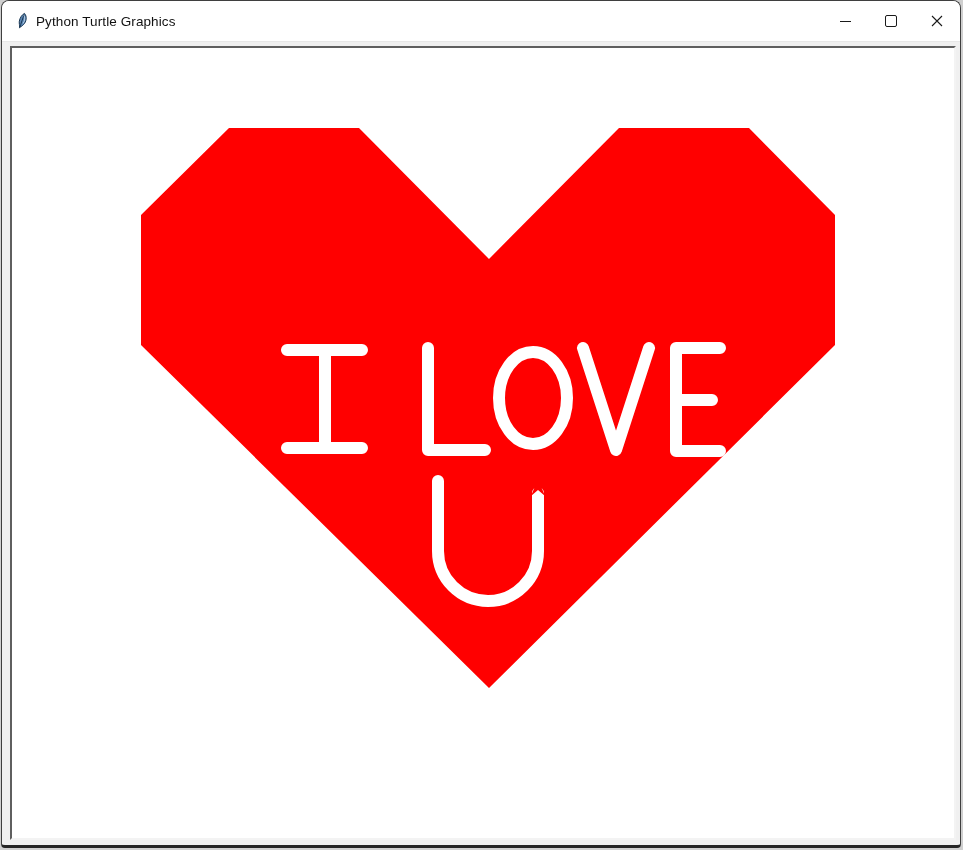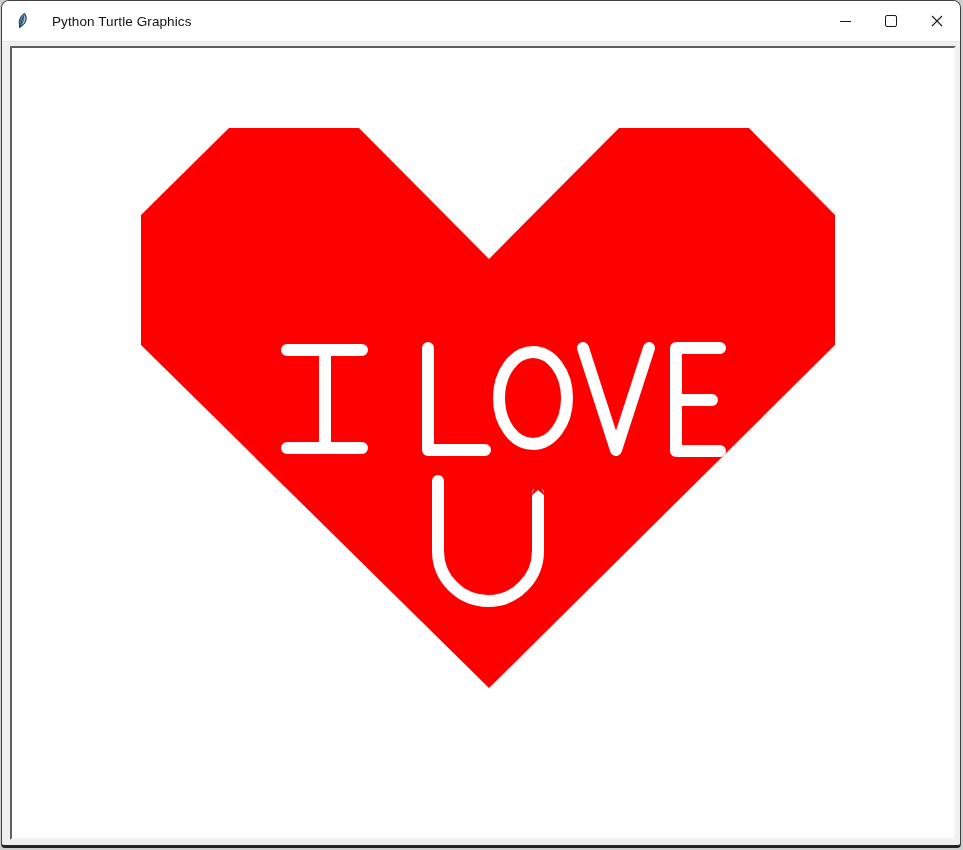--- a/index.html
+++ b/index.html
@@ -17,21 +17,21 @@
     overflow:hidden;
   }
   .titlebar{
     position:absolute;left:0;top:0;right:0;height:40px;
     background:#ffffff;
     display:flex;align-items:center;
     border-bottom:1px solid #e7e7e7;
   }
   .app-icon{margin-left:11px;width:18px;height:18px;flex:0 0 auto;}
   .title-text{
-    margin-left:21px;font-size:13.5px;color:#111111;letter-spacing:.1px;
+    margin-left:5px;font-size:13.5px;color:#111111;letter-spacing:.1px;
     white-space:nowrap;
   }
   .tb-spacer{flex:1 1 auto;}
   .tb-btn{
     width:46px;height:40px;display:flex;align-items:center;justify-content:center;
     background:transparent;border:none;padding:0;cursor:default;
   }
   .glyph-min{width:11px;height:0;border-top:1.2px solid #1a1a1a;display:block;}
   .glyph-max{width:10px;height:10px;border:1.2px solid #1a1a1a;border-radius:2px;display:block;}
   .canvas-frame{

